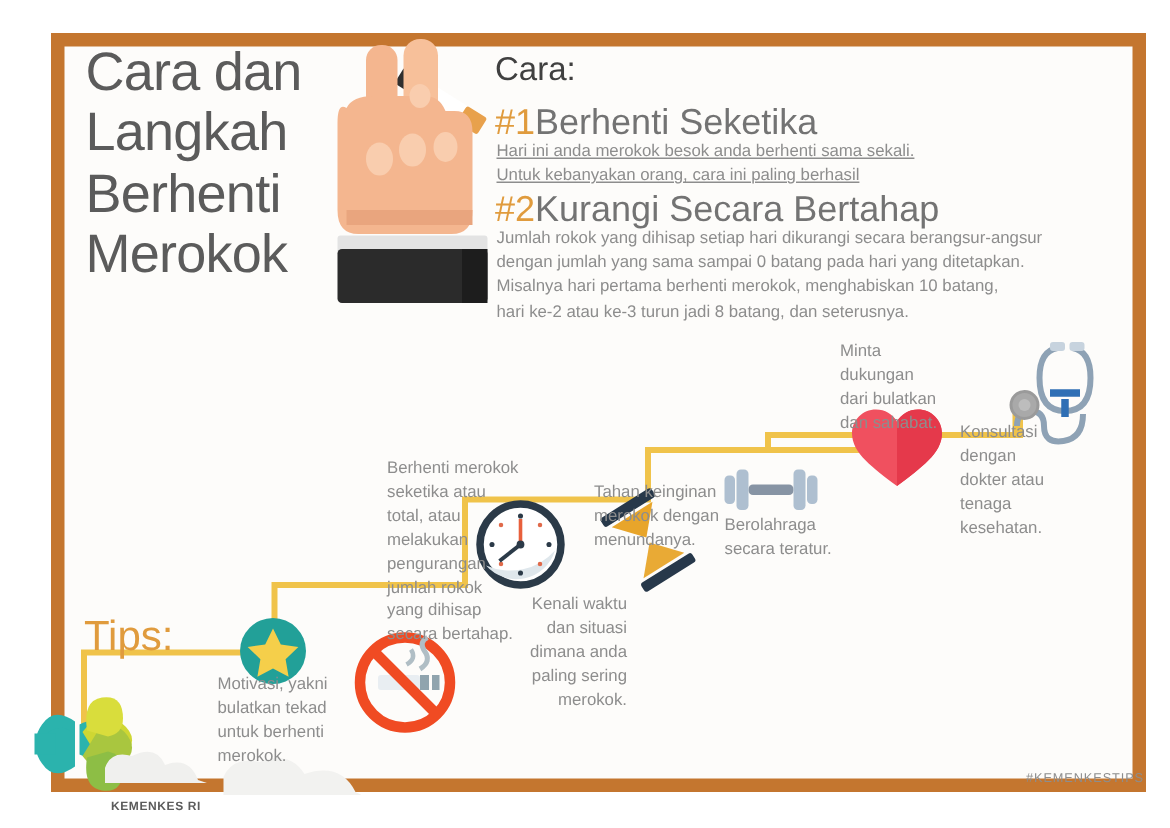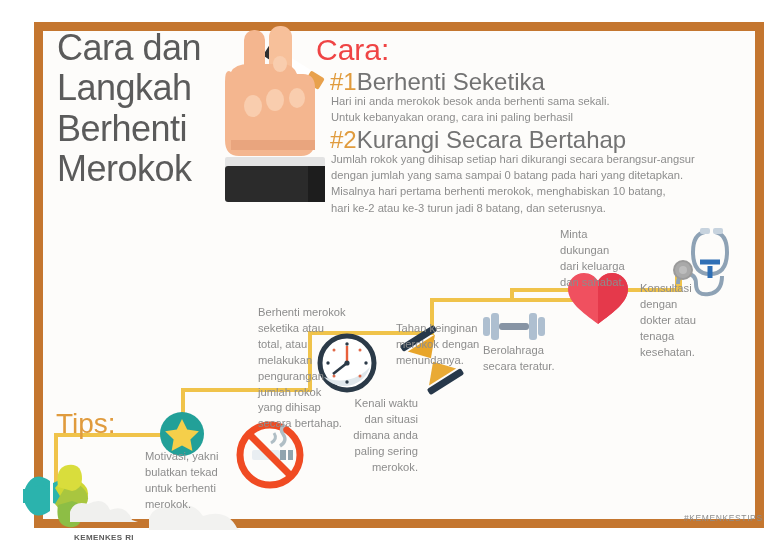--- a/index.html
+++ b/index.html
@@ -5,21 +5,21 @@
   html,body{margin:0;padding:0;background:#ffffff;}
   body{width:780px;height:552px;overflow:hidden;font-family:"Liberation Sans",sans-serif;}
   #poster{position:relative;width:780px;height:552px;background:#ffffff;margin-left:12px;}
   #frame{position:absolute;left:22px;top:22px;width:730px;height:506px;
          border:9px solid #c4762f;background:#fdfcfa;box-sizing:border-box;}
   #canvas{position:absolute;left:0;top:0;width:780px;height:552px;}
 
   
   #title{position:absolute;left:45px;top:28px;width:190px;
          font-size:36px;line-height:1.12;color:#5b5b5b;letter-spacing:-0.5px;}
-  #cara-head{position:absolute;left:304px;top:33px;font-size:30px;color:#ef4444;}
+  #cara-head{position:absolute;left:318px;top:33px;font-size:22px;color:#404040;}
   .numhead{position:absolute;color:#e09b3d;font-size:24px;line-height:1;white-space:nowrap;}
   .numhead b{font-weight:normal;}
   .numhead span.t{color:#737373;font-size:24px;}
   .body-txt{position:absolute;color:#8d8d8d;font-size:11.2px;line-height:1.45;white-space:pre-line;}
 
   
   #tips-head{position:absolute;left:44px;top:408px;font-size:28px;color:#e09b3d;}
   .cap{position:absolute;font-size:11.2px;color:#8d8d8d;line-height:1.42;white-space:pre-line;}
   #kemenkes-label{position:absolute;left:62px;top:533px;font-size:8px;
        font-weight:bold;color:#5b5b5b;letter-spacing:0.4px;}
@@ -170,21 +170,21 @@
     <div>Langkah</div>
     <div>Berhenti</div>
     <div>Merokok</div>
   </div>
 
   <div id="cara-head">Cara:</div>
 
   <div class="numhead" style="left:318px;top:70px;">
     <b>#1</b><span class="t">Berhenti Seketika</span>
   </div>
-  <div class="body-txt" style="left:319px;top:93px;width:380px;">Hari ini anda merokok besok anda berhenti sama sekali.
+  <div class="body-txt" style="left:319px;top:93px;width:380px;text-decoration:underline;">Hari ini anda merokok besok anda berhenti sama sekali.
 Untuk kebanyakan orang, cara ini paling berhasil</div>
 
   <div class="numhead" style="left:318px;top:128px;">
     <b>#2</b><span class="t">Kurangi Secara Bertahap</span>
   </div>
   <div class="body-txt" style="left:319px;top:151px;width:400px;">Jumlah rokok yang dihisap setiap hari dikurangi secara berangsur-angsur
 dengan jumlah yang sama sampai 0 batang pada hari yang ditetapkan.
 Misalnya hari pertama berhenti merokok, menghabiskan 10 batang,
 hari ke-2 atau ke-3 turun jadi 8 batang, dan seterusnya.</div>
 
@@ -212,21 +212,21 @@
 
   <div class="cap" style="left:384px;top:321px;width:114px;">Tahan keinginan
 merokok dengan
 menundanya.</div>
 
   <div class="cap" style="left:471px;top:343px;width:100px;">Berolahraga
 secara teratur.</div>
 
   <div class="cap" style="left:548px;top:227px;width:92px;">Minta
 dukungan
-dari keluarga
+dari bulatkan
 dan sahabat.</div>
 
   <div class="cap" style="left:628px;top:281px;width:92px;">Konsultasi
 dengan
 dokter atau
 tenaga
 kesehatan.</div>
 
   <div id="kemenkes-label">KEMENKES RI</div>
   <div id="hashtag">#KEMENKESTIPS</div>

